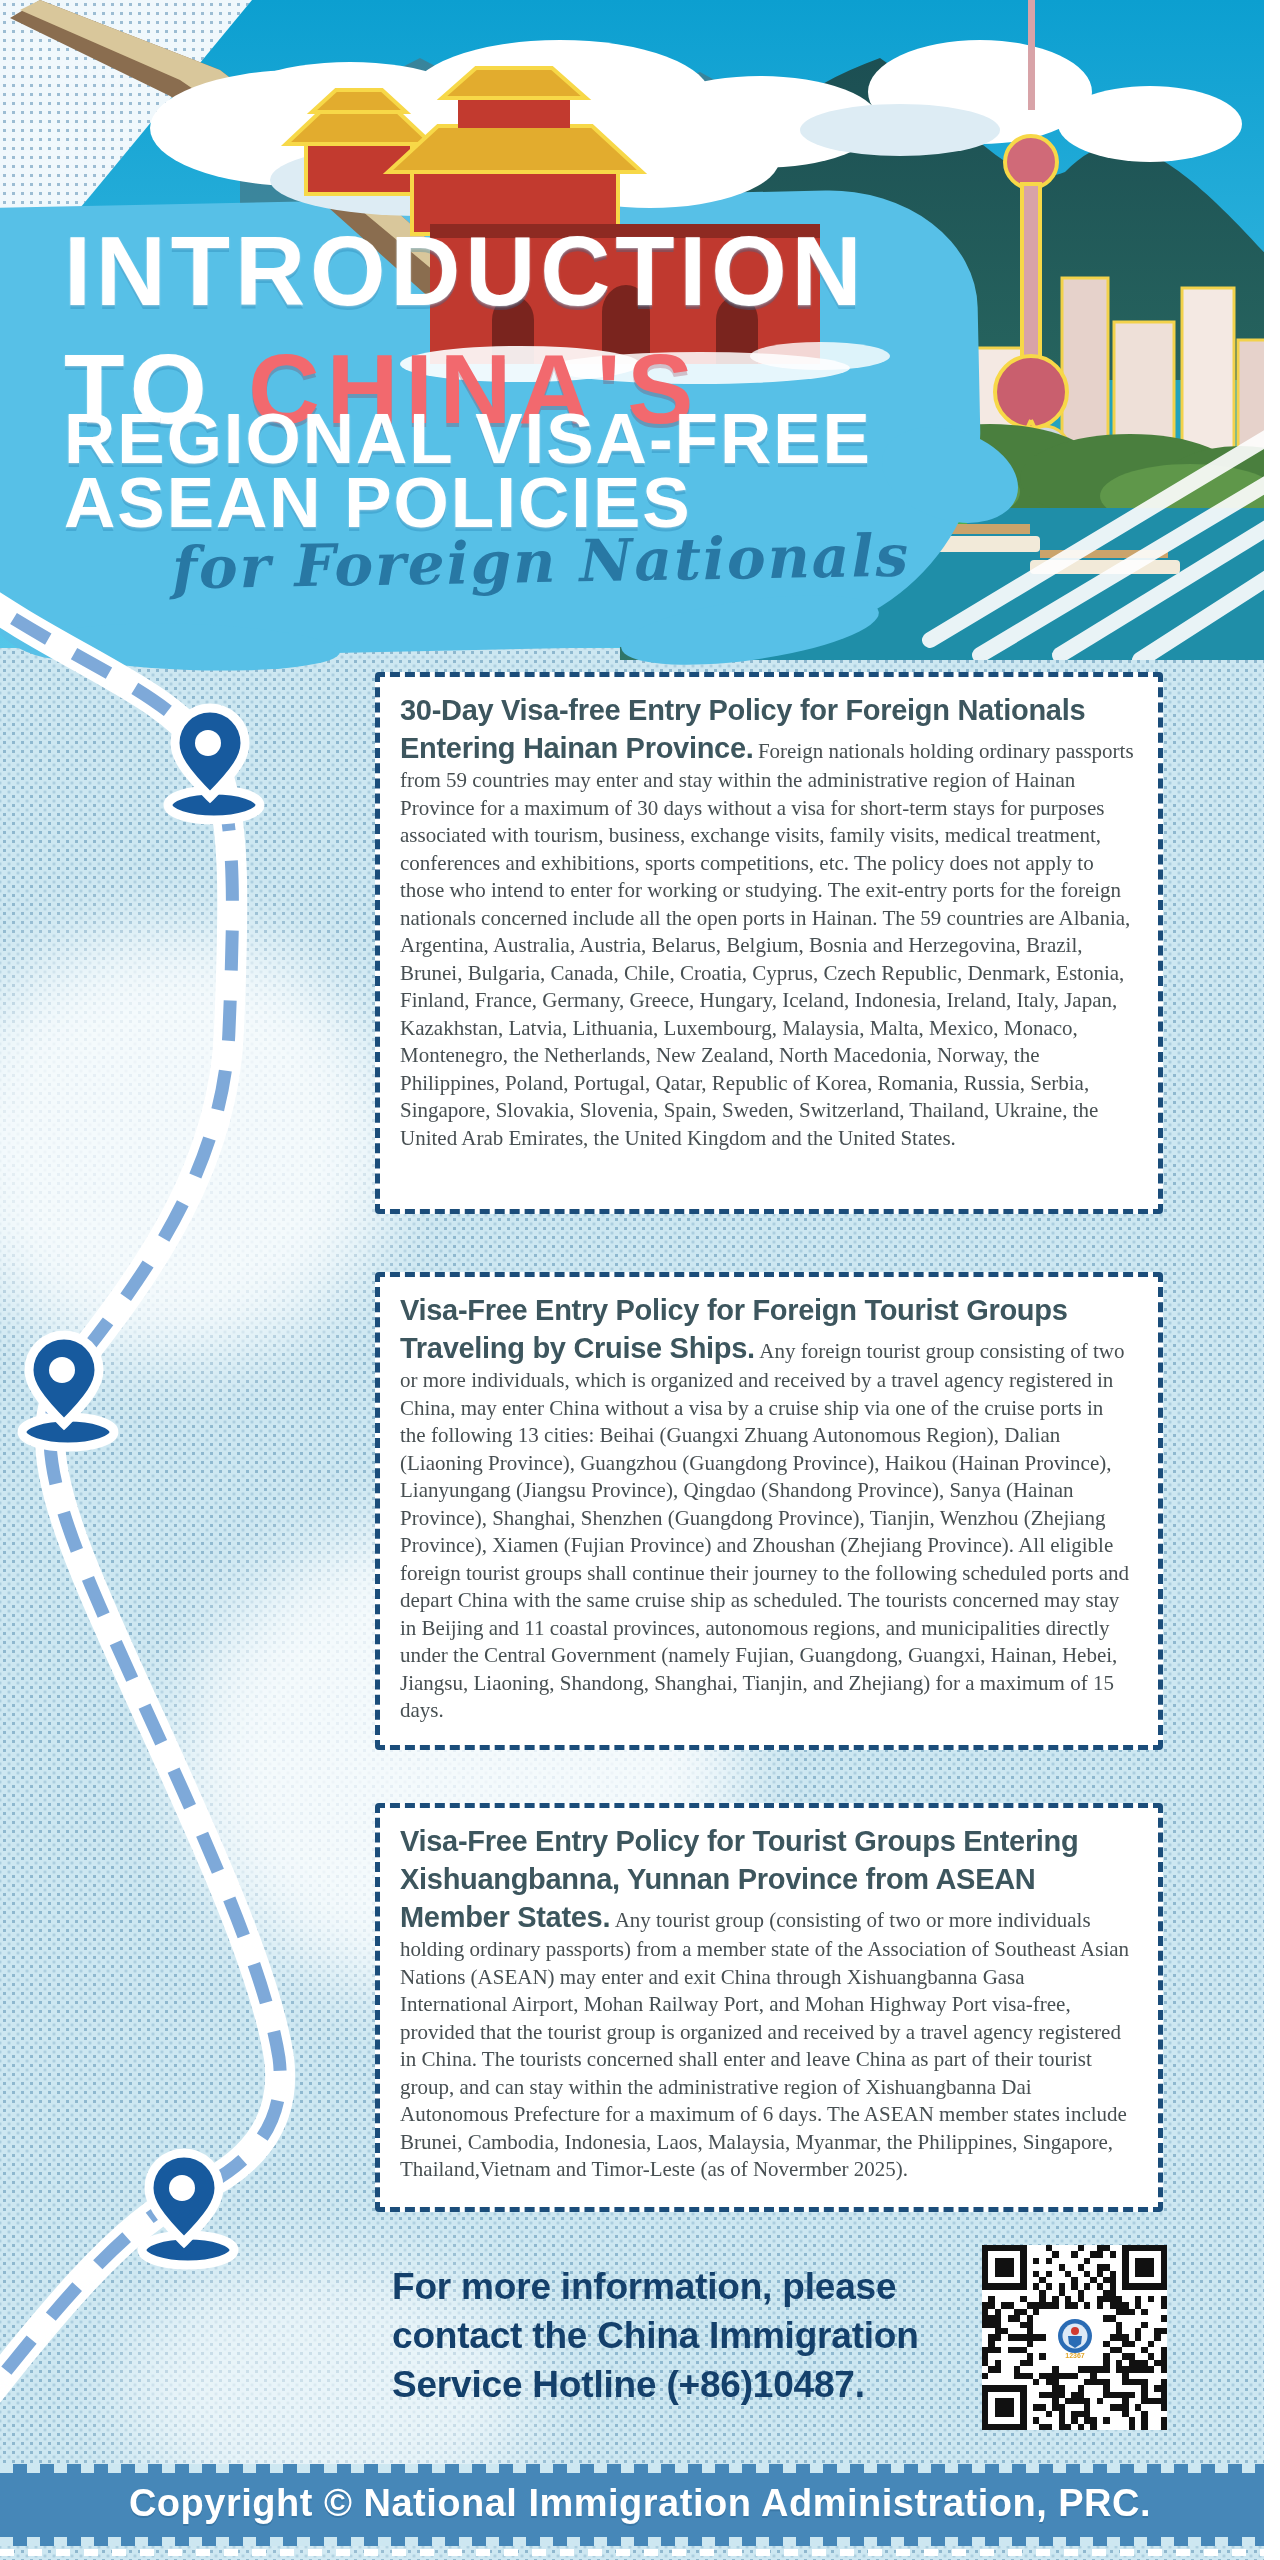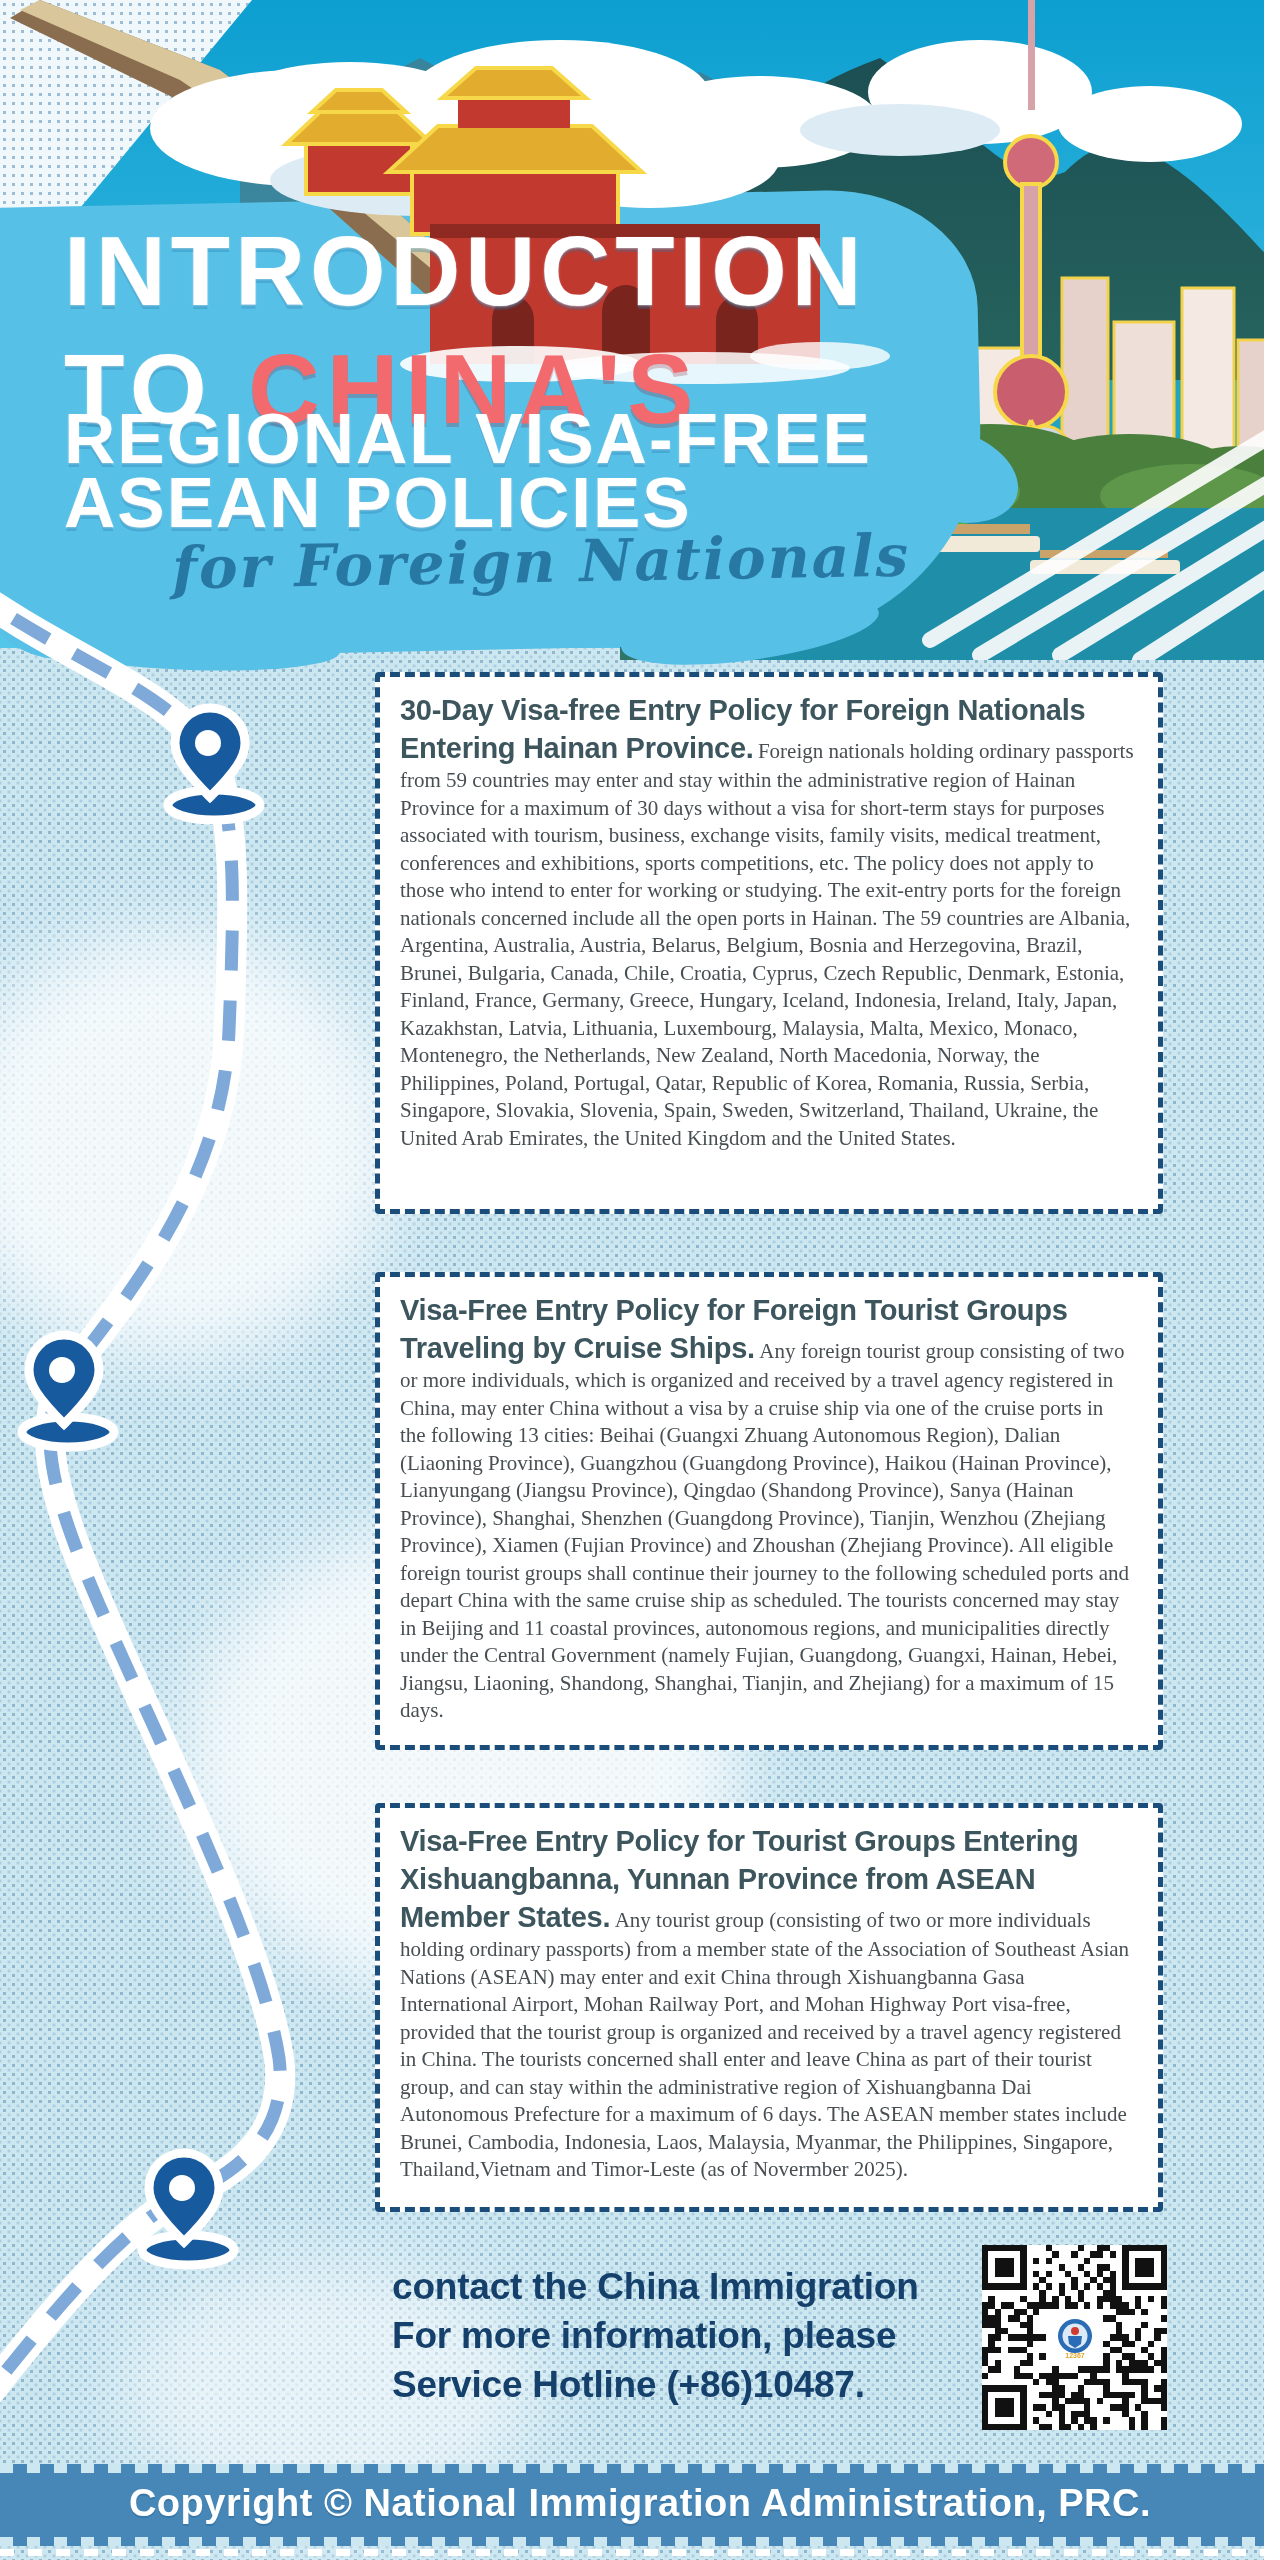--- a/index.html
+++ b/index.html
@@ -220,22 +220,22 @@
   <div class="card card2">
     <p><span class="ch">Visa-Free Entry Policy for Foreign Tourist Groups Traveling by Cruise Ships.</span>
        <span class="cb">Any foreign tourist group consisting of two or more individuals, which is organized and received by a travel agency registered in China, may enter China without a visa by a cruise ship via one of the cruise ports in the following 13 cities: Beihai (Guangxi Zhuang Autonomous Region), Dalian (Liaoning Province), Guangzhou (Guangdong Province), Haikou (Hainan Province), Lianyungang (Jiangsu Province), Qingdao (Shandong Province), Sanya (Hainan Province), Shanghai, Shenzhen (Guangdong Province), Tianjin, Wenzhou (Zhejiang Province), Xiamen (Fujian Province) and Zhoushan (Zhejiang Province). All eligible foreign tourist groups shall continue their journey to the following scheduled ports and depart China with the same cruise ship as scheduled. The tourists concerned may stay in Beijing and 11 coastal provinces, autonomous regions, and municipalities directly under the Central Government (namely Fujian, Guangdong, Guangxi, Hainan, Hebei, Jiangsu, Liaoning, Shandong, Shanghai, Tianjin, and Zhejiang) for a maximum of 15 days.</span></p>
   </div>
   <div class="card card3">
     <p><span class="ch">Visa-Free Entry Policy for Tourist Groups Entering Xishuangbanna, Yunnan Province from ASEAN Member States.</span>
        <span class="cb">Any tourist group (consisting of two or more individuals holding ordinary passports) from a member state of the Association of Southeast Asian Nations (ASEAN) may enter and exit China through Xishuangbanna Gasa International Airport, Mohan Railway Port, and Mohan Highway Port visa-free, provided that the tourist group is organized and received by a travel agency registered in China. The tourists concerned shall enter and leave China as part of their tourist group, and can stay within the administrative region of Xishuangbanna Dai Autonomous Prefecture for a maximum of 6 days. The ASEAN member states include Brunei, Cambodia, Indonesia, Laos, Malaysia, Myanmar, the Philippines, Singapore, Thailand,Vietnam and Timor-Leste (as of Novermber 2025).</span></p>
   </div>
 
   <div class="contact">
+    <div>For more information, please</div>
     <div>contact the China Immigration</div>
-    <div>For more information, please</div>
     <div>Service Hotline (+86)10487.</div>
   </div>
   <div class="qr">
     <svg class="grid" viewBox="0 0 29 29" shape-rendering="crispEdges">
         <rect x="-0.6" y="-0.6" width="30.2" height="30.2" fill="#ffffff"></rect>
         <rect x="10" y="0" width="1" height="1" fill="#111"></rect>
         <rect x="15" y="0" width="1" height="1" fill="#111"></rect>
         <rect x="18" y="0" width="1" height="1" fill="#111"></rect>
         <rect x="19" y="0" width="1" height="1" fill="#111"></rect>
         <rect x="11" y="1" width="1" height="1" fill="#111"></rect>

